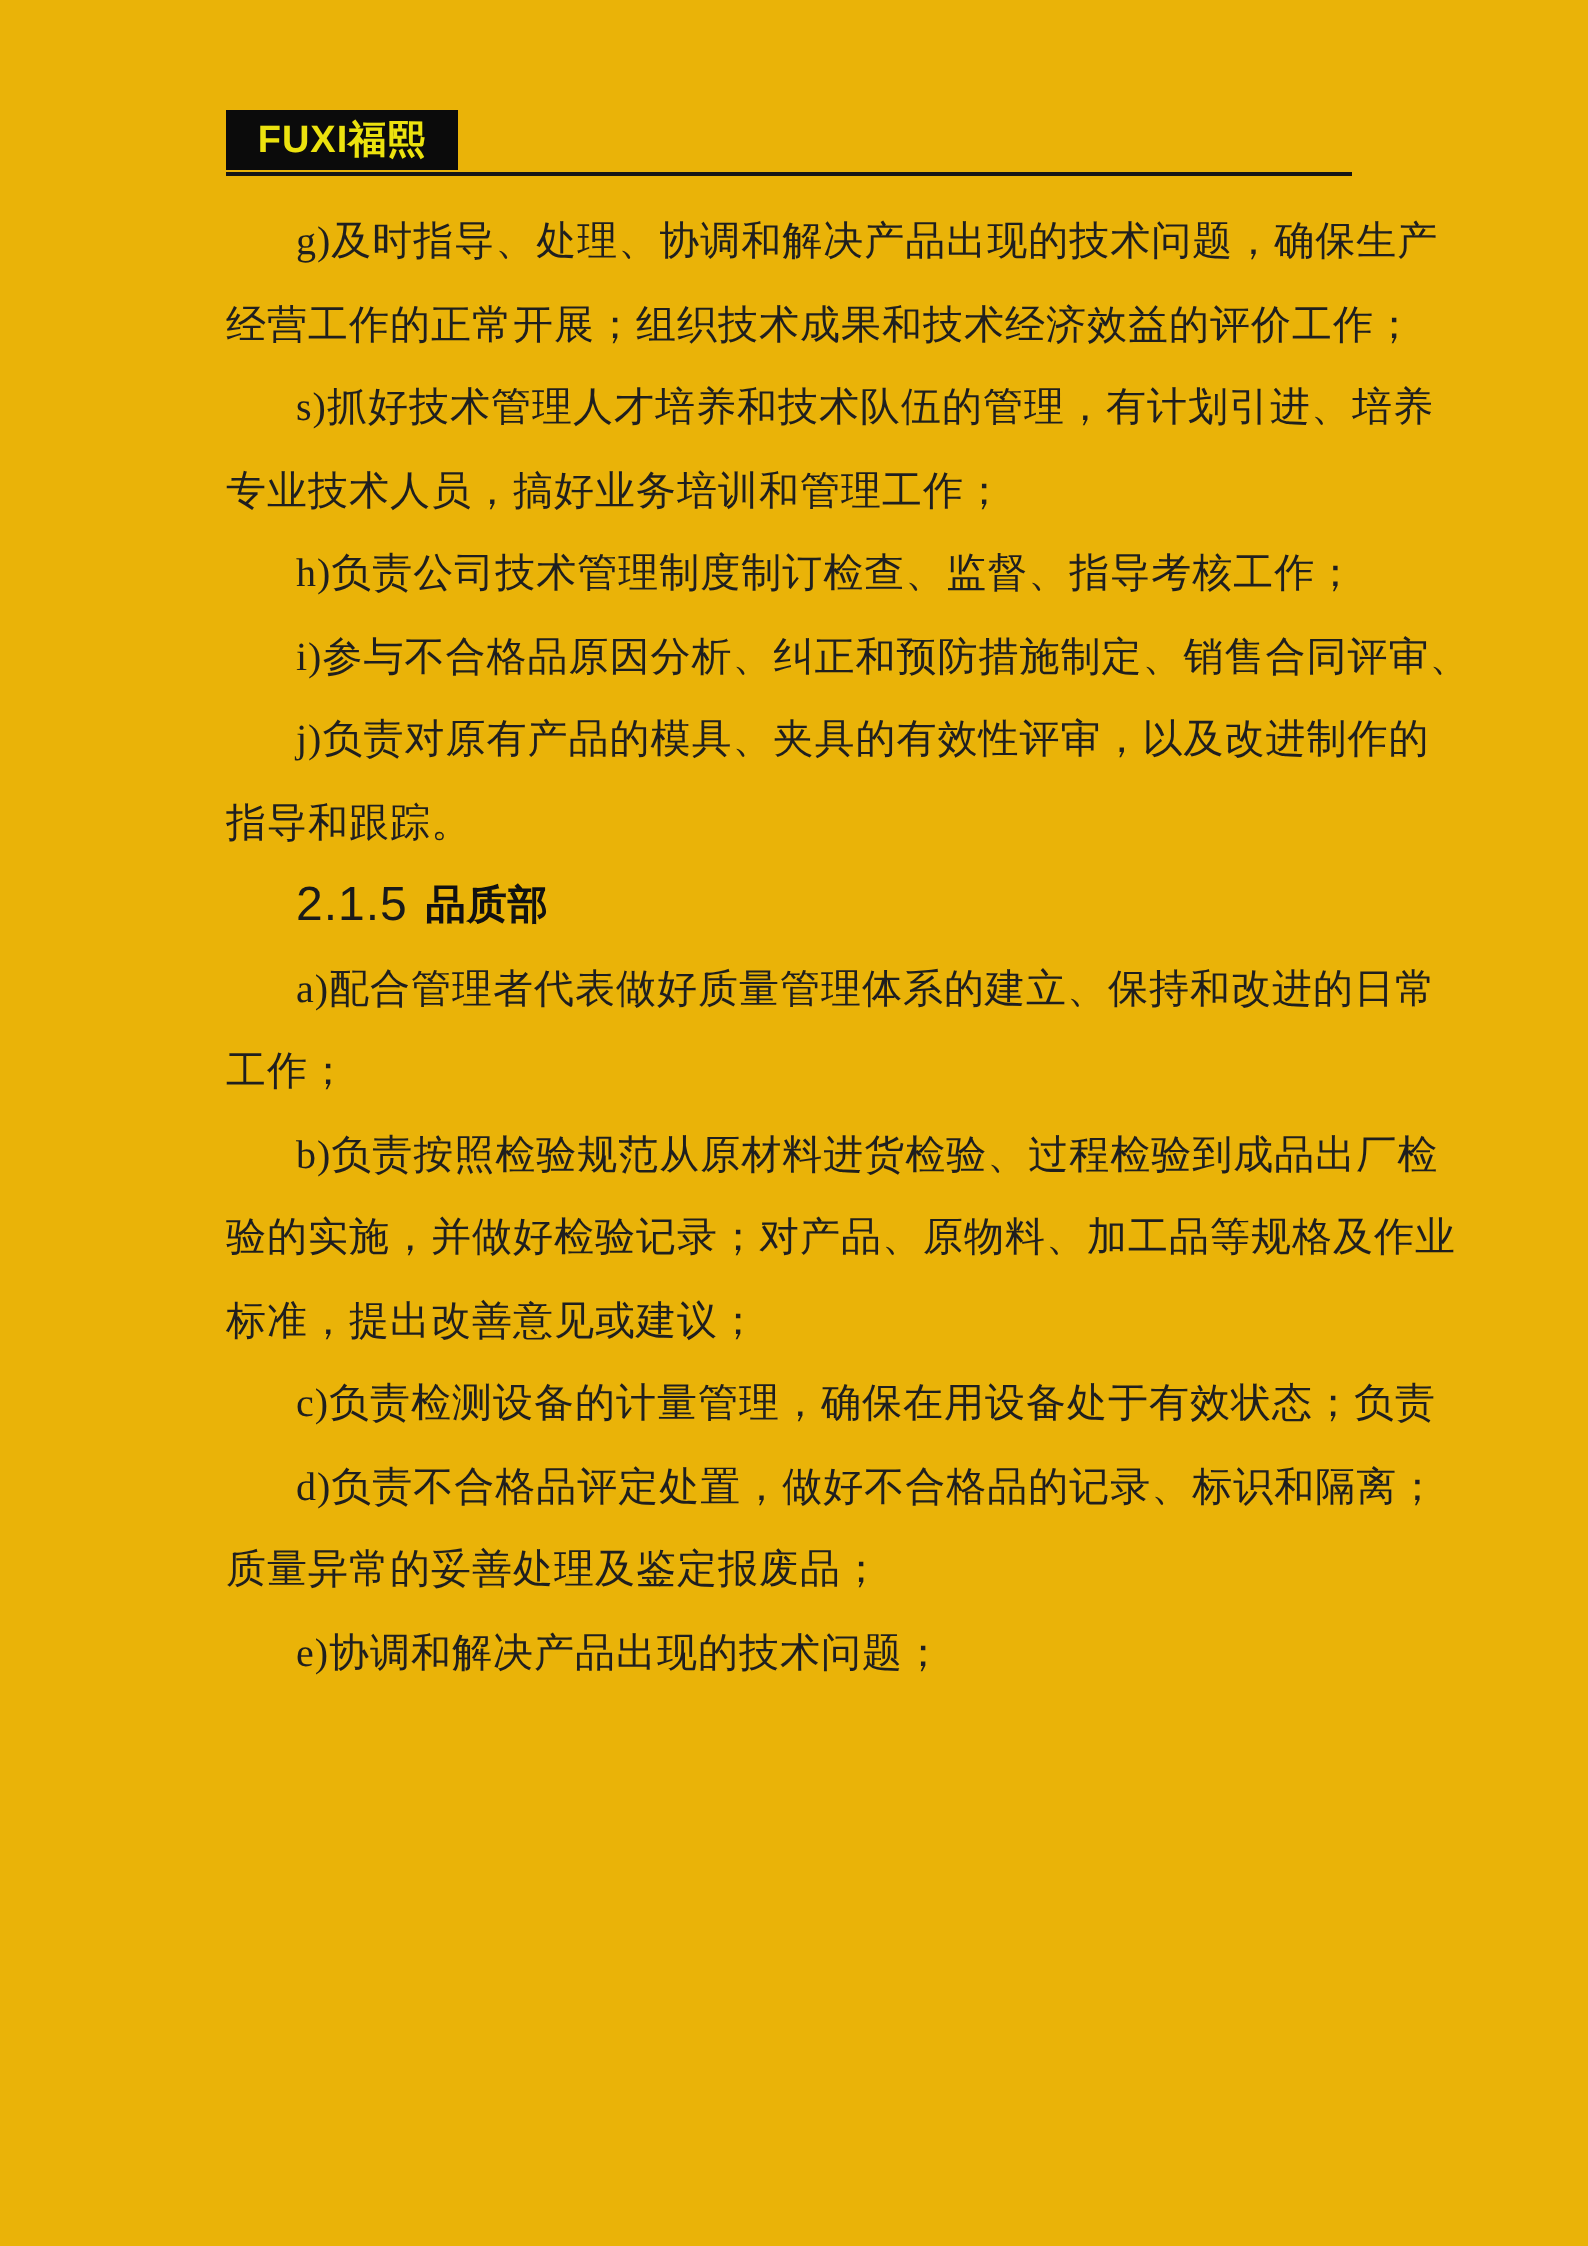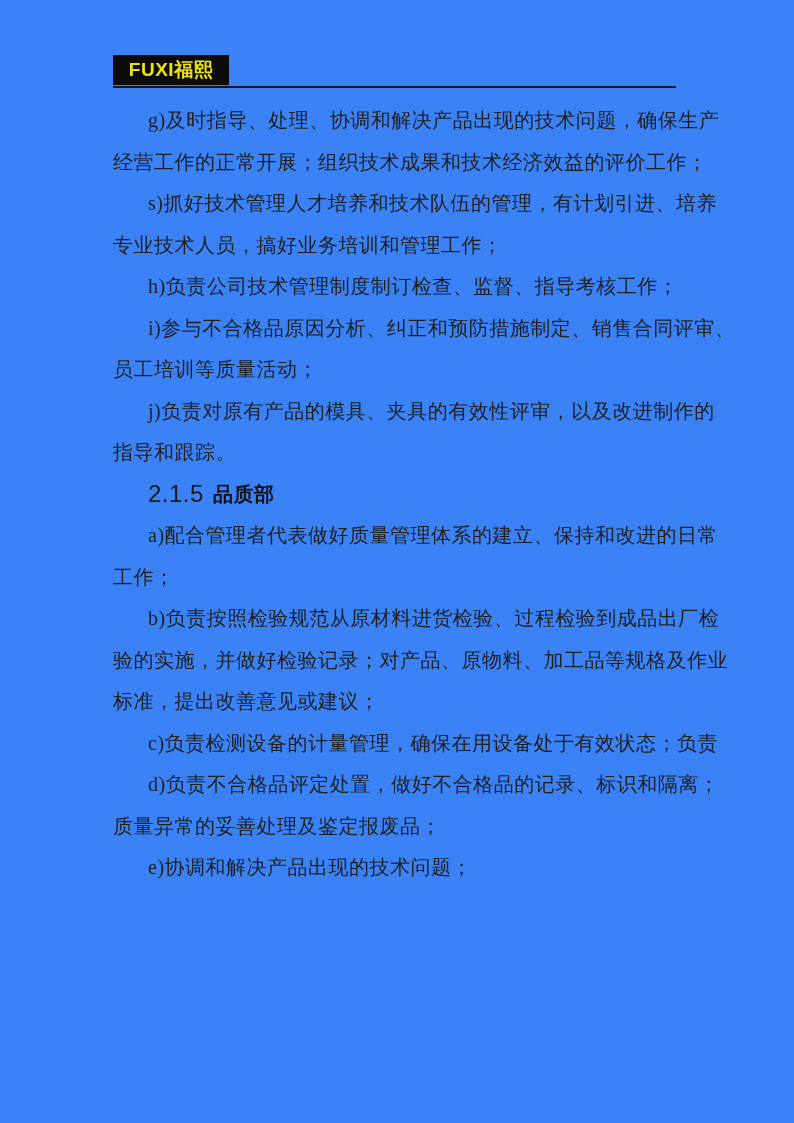--- a/index.html
+++ b/index.html
@@ -1,20 +1,20 @@
 <!DOCTYPE html>
 <html><head>
 <meta charset="utf-8">
 <style>
   html, body { margin: 0; padding: 0; background: #ffffff; }
   .page {
     position: relative;
     width: 794px;
     height: 1123px;
-    background: #3b82f6;
+    background: #eab308;
     overflow: hidden;
     font-family: "Liberation Serif", "DejaVu Serif", serif;
   }
   .logo-box {
     position: absolute;
     left: 113px;
     top: 55px;
     width: 116px;
     height: 30px;
     background: #0b0b0b;
@@ -72,21 +72,20 @@
     <span class="logo-text">FUXI福熙</span>
   </div>
   <div class="header-rule"></div>
   <div class="body-text">
       <div class="line indent">g)及时指导、处理、协调和解决产品出现的技术问题，确保生产</div>
       <div class="line">经营工作的正常开展；组织技术成果和技术经济效益的评价工作；</div>
       <div class="line indent">s)抓好技术管理人才培养和技术队伍的管理，有计划引进、培养</div>
       <div class="line">专业技术人员，搞好业务培训和管理工作；</div>
       <div class="line indent">h)负责公司技术管理制度制订检查、监督、指导考核工作；</div>
       <div class="line indent">i)参与不合格品原因分析、纠正和预防措施制定、销售合同评审、</div>
-      <div class="line">员工培训等质量活动；</div>
       <div class="line indent">j)负责对原有产品的模具、夹具的有效性评审，以及改进制作的</div>
       <div class="line">指导和跟踪。</div>
       <div class="line indent">
         <span class="heading-number">2.1.5</span>
         <span class="heading-title">品质部</span>
       </div>
       <div class="line indent">a)配合管理者代表做好质量管理体系的建立、保持和改进的日常</div>
       <div class="line">工作；</div>
       <div class="line indent">b)负责按照检验规范从原材料进货检验、过程检验到成品出厂检</div>
       <div class="line">验的实施，并做好检验记录；对产品、原物料、加工品等规格及作业</div>

